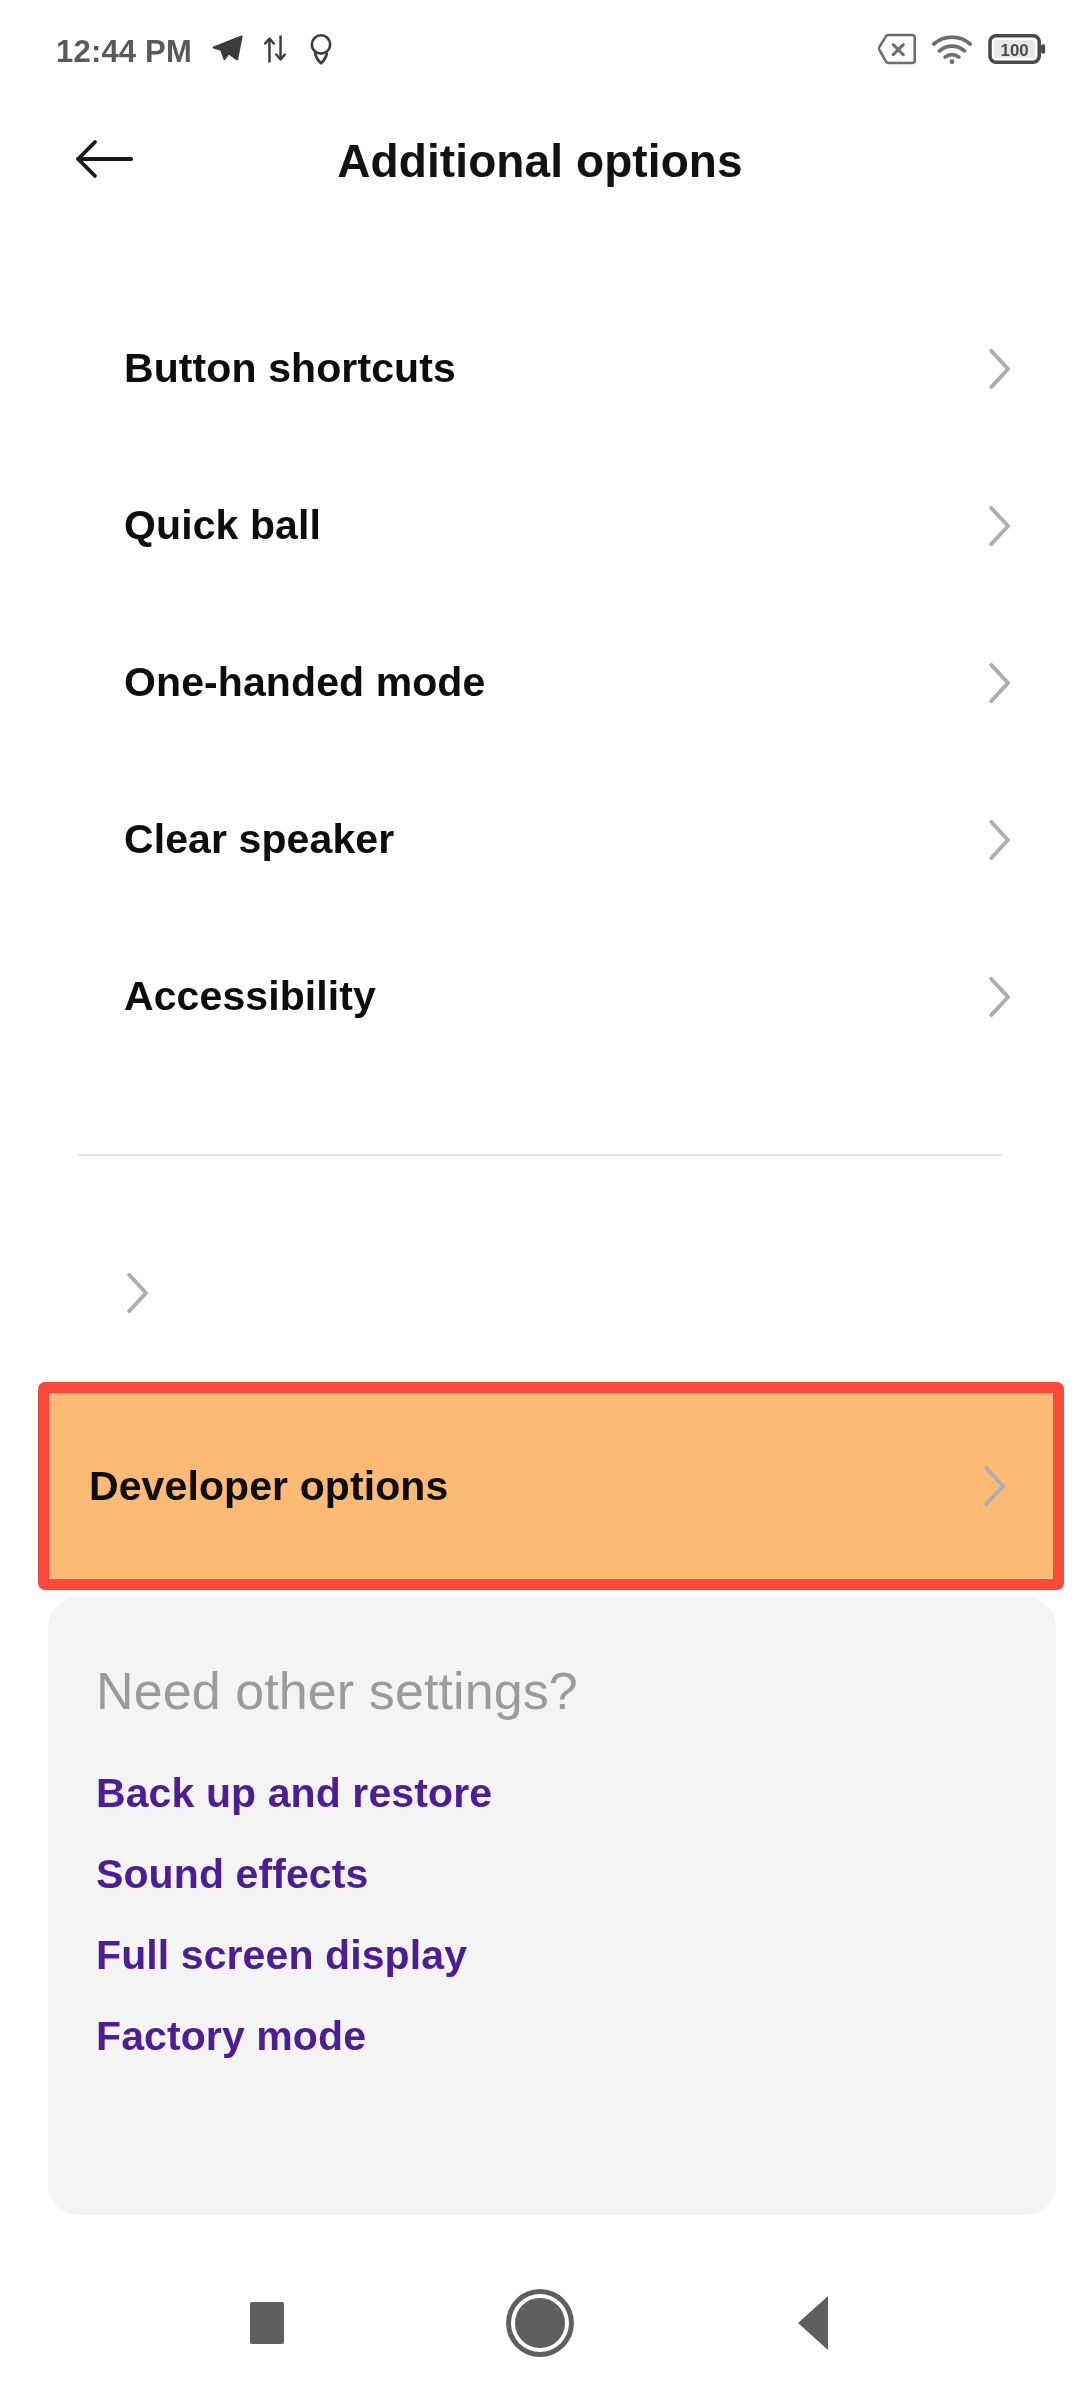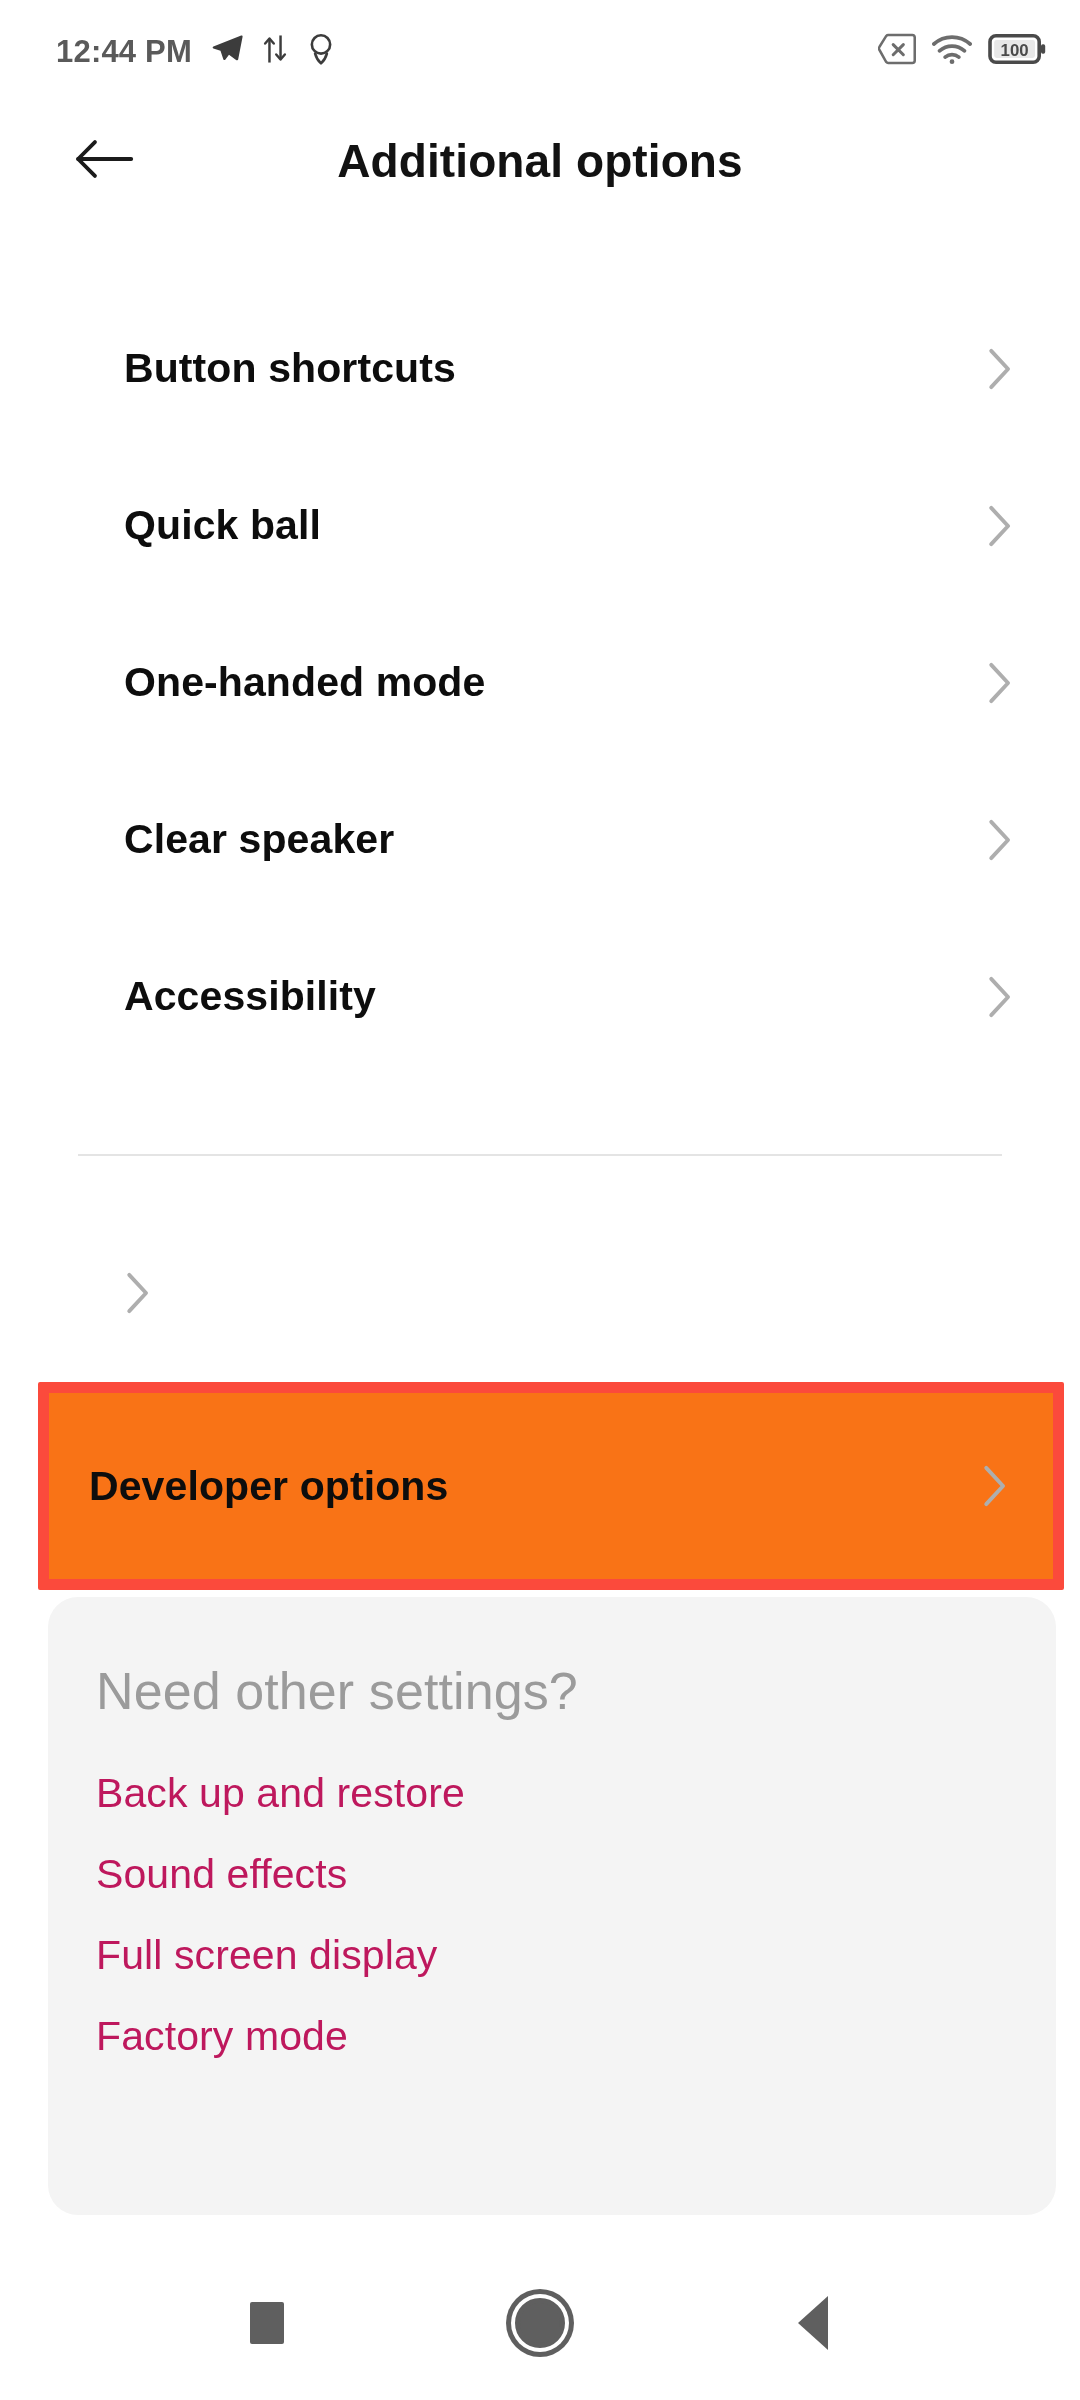--- a/index.html
+++ b/index.html
@@ -75,22 +75,22 @@
     left:78px; width:924px; height:2px;
     background:#e4e4e4;
   }
 
   
   .highlight-box {
     position:absolute;
     left:38px; top:1382px;
     width:1026px; height:208px;
     border:11px solid #fb4a3c;
-    border-radius:2px;
-    background:#f97316;
+    border-radius:7px;
+    background:#fdba74;
     z-index:5;
   }
   .highlight-box .row {
     height:186px;
     padding:0 46px 0 40px;
   }
 
   
   .suggest-card {
     position:absolute;
@@ -102,22 +102,22 @@
   }
   .suggest-title {
     font-size:52px; font-weight:normal;
     color:#9b9b9b;
     padding-left:48px;
     letter-spacing:0.1px;
   }
   .suggest-links { margin-top:32px; }
   .suggest-link {
     display:block;
-    font-size:41px; font-weight:normal;
-    color:#be185d;
+    font-size:41px; font-weight:bold;
+    color:#4c1d95;
     padding:17px 0 17px 48px;
     letter-spacing:0.1px;
     cursor:pointer;
     text-decoration:none;
   }
 
   
   .nav-bar {
     position:absolute; left:0; bottom:0;
     width:1080px; height:155px;

